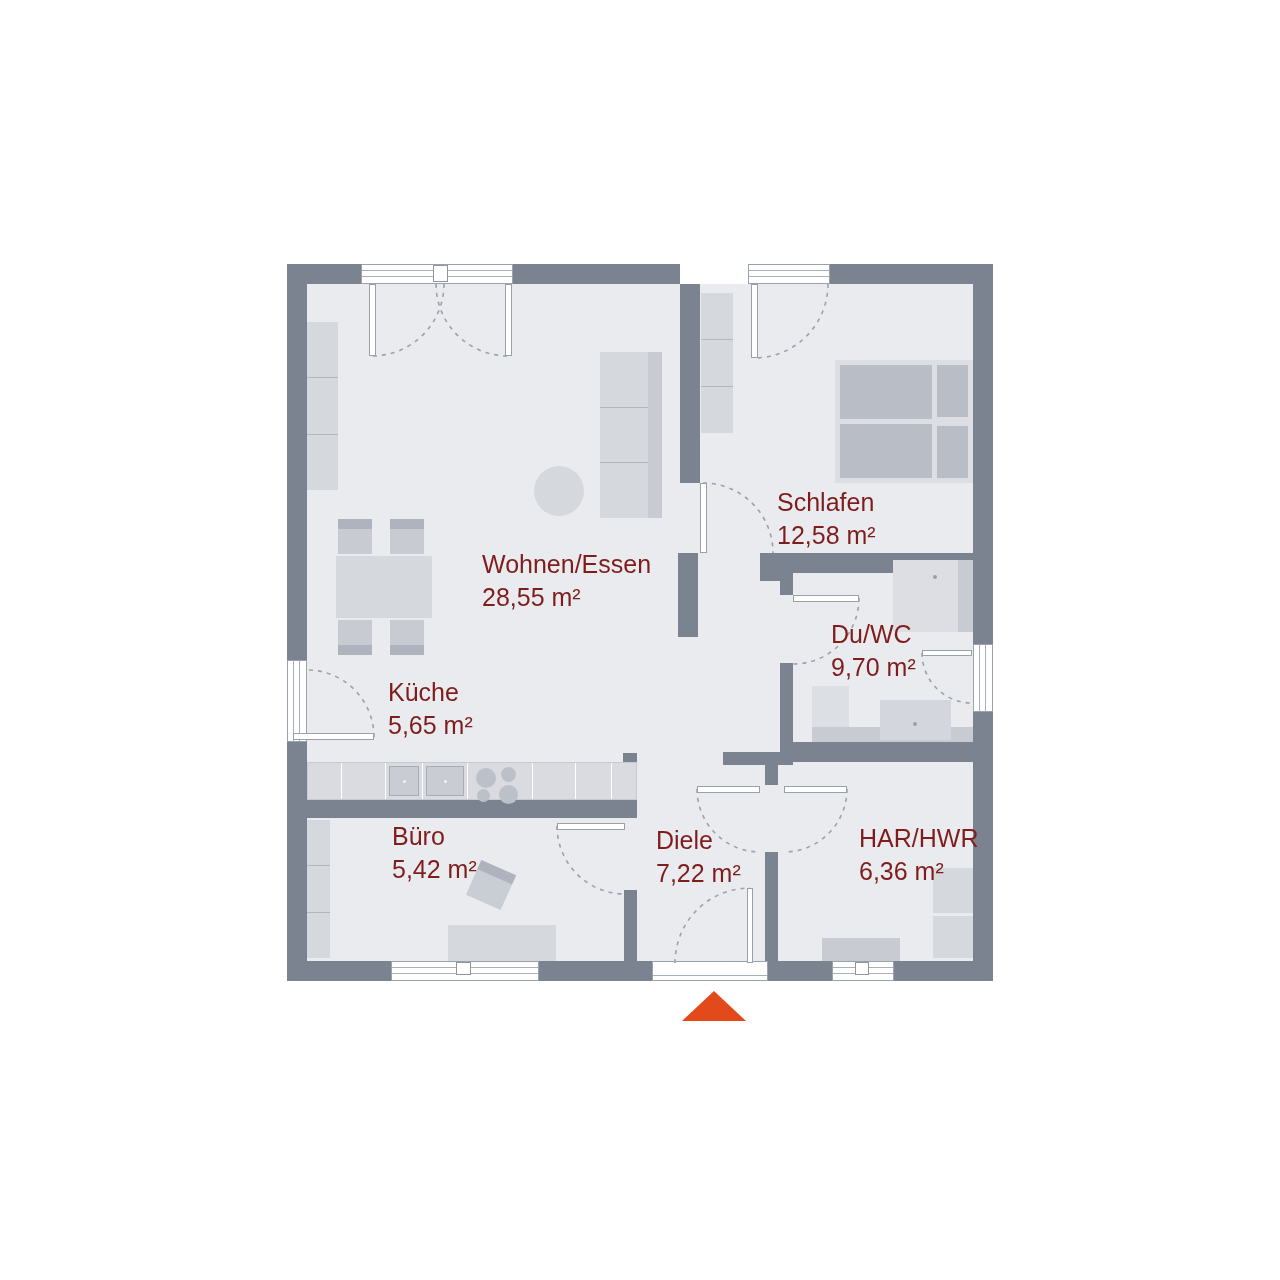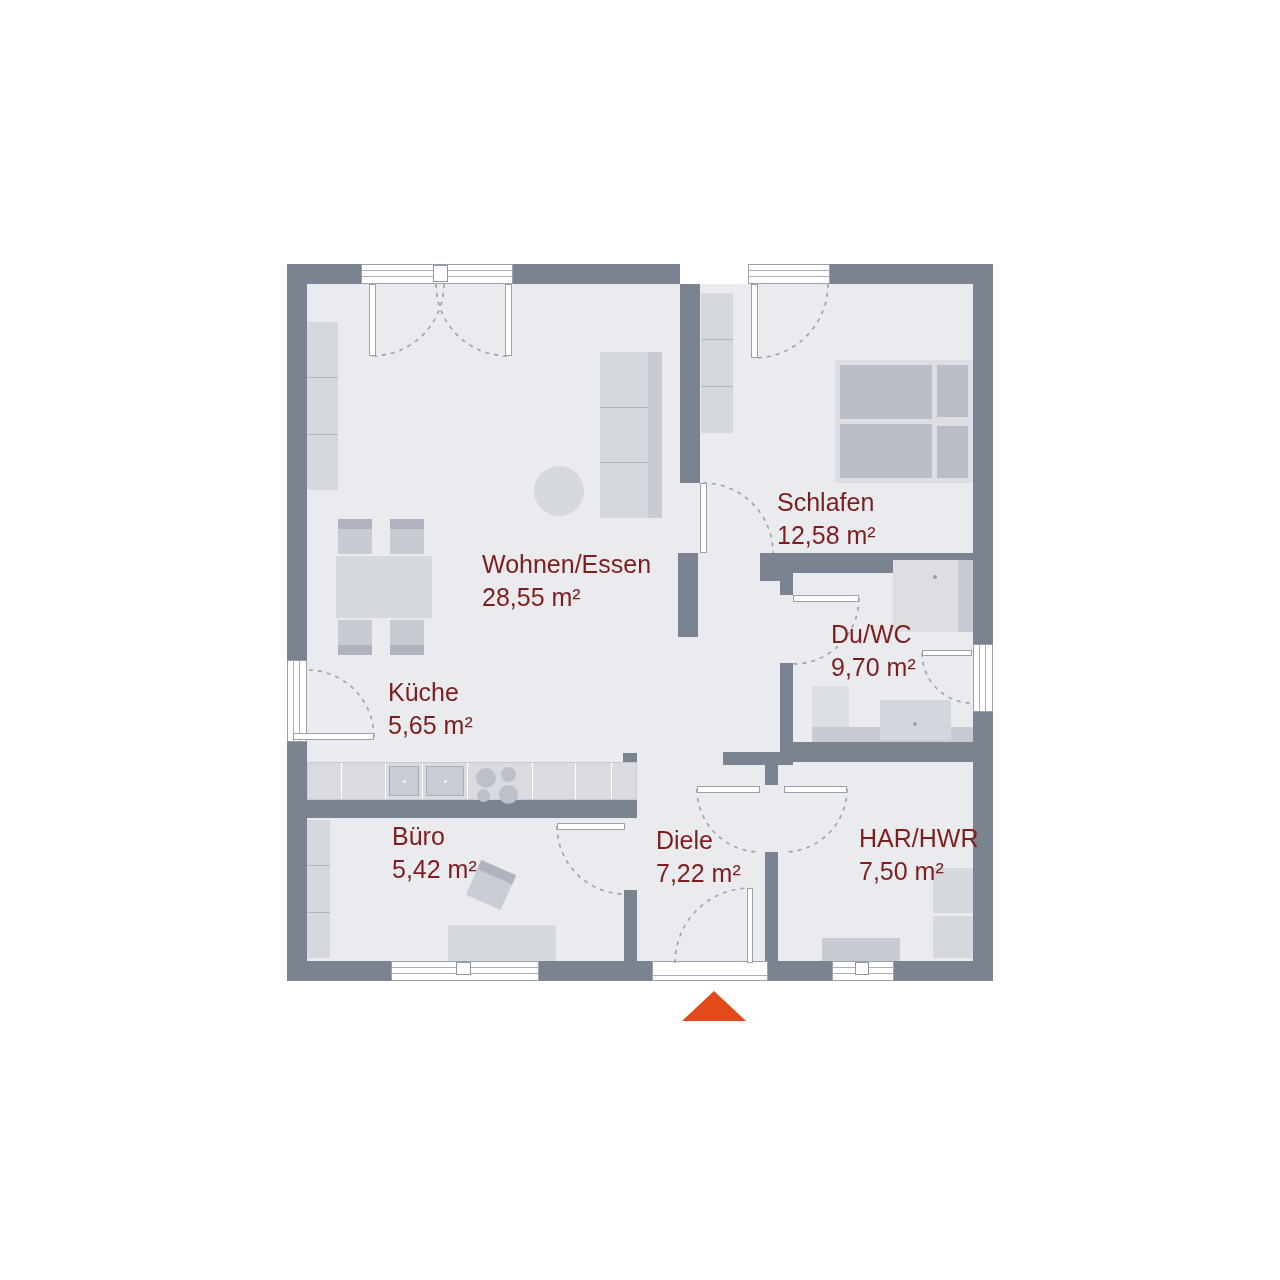--- a/index.html
+++ b/index.html
@@ -236,18 +236,18 @@
   <div class="room-label" style="left:392px;top:820px;">
     <span>Büro</span>
     <span>5,42 m²</span>
   </div>
   <div class="room-label" style="left:656px;top:824px;">
     <span>Diele</span>
     <span>7,22 m²</span>
   </div>
   <div class="room-label" style="left:815px;top:822px;margin-left:44px;">
     <span>HAR/HWR</span>
-    <span>7,50 m²</span>
+    <span>6,36 m²</span>
   </div>
 
   <div class="tri" style="left:682px;top:991px;"></div>
 
 </div>
 
 </body></html>

